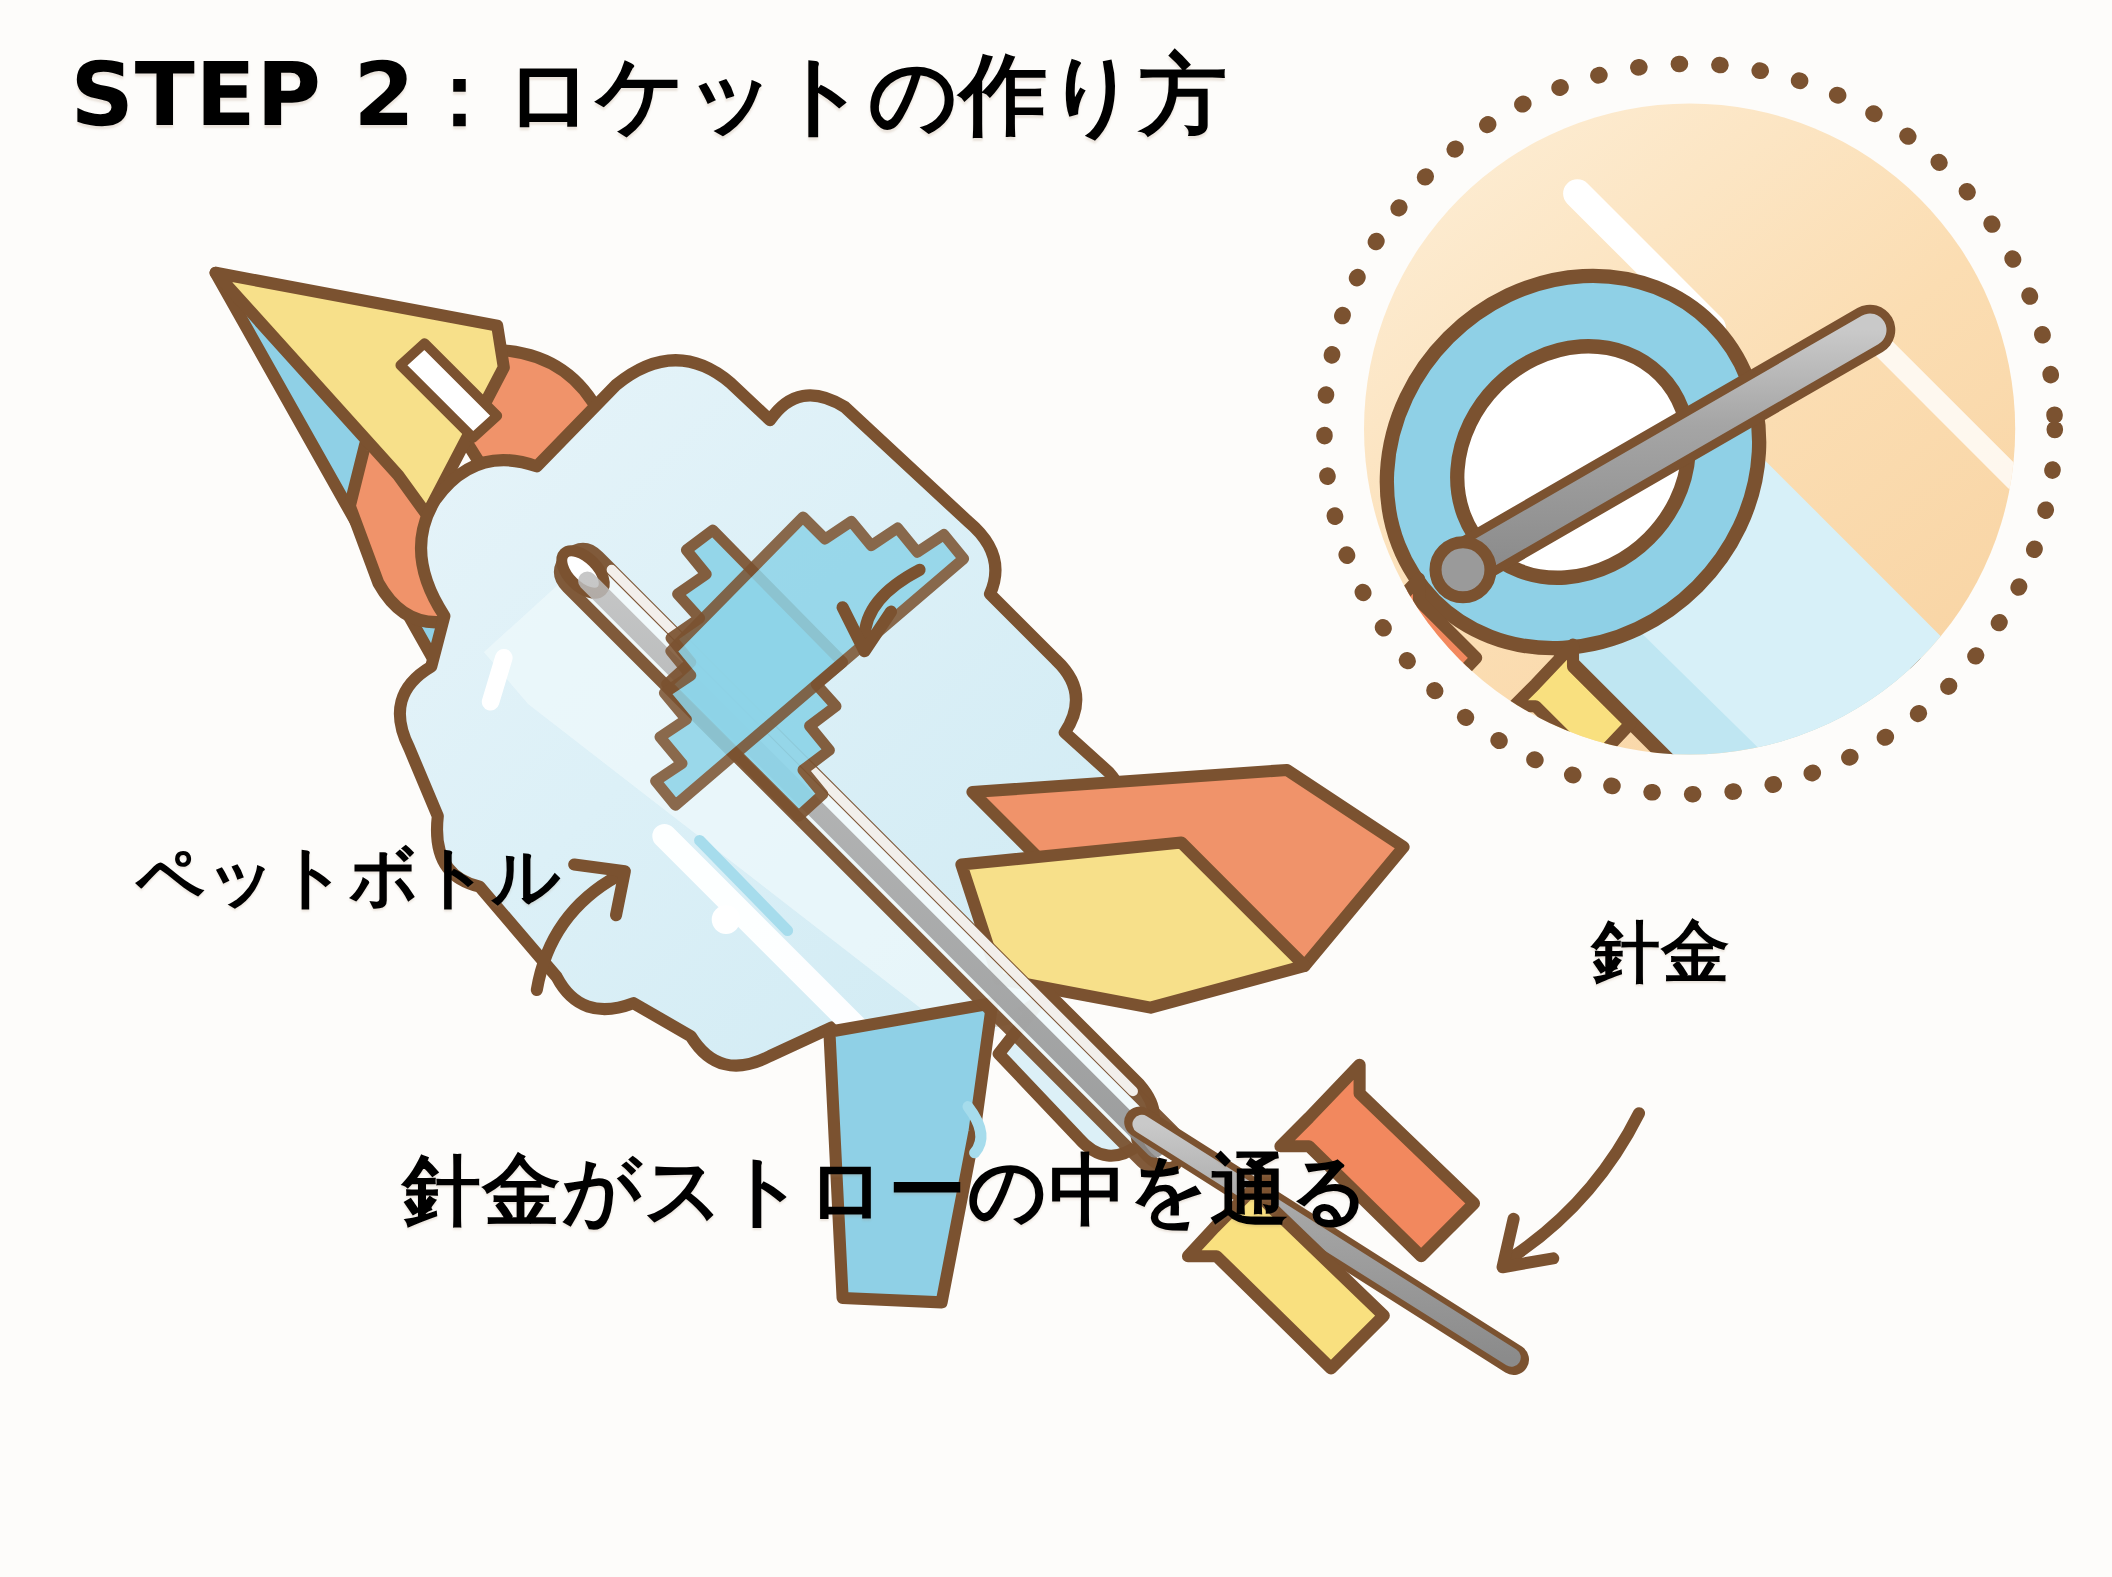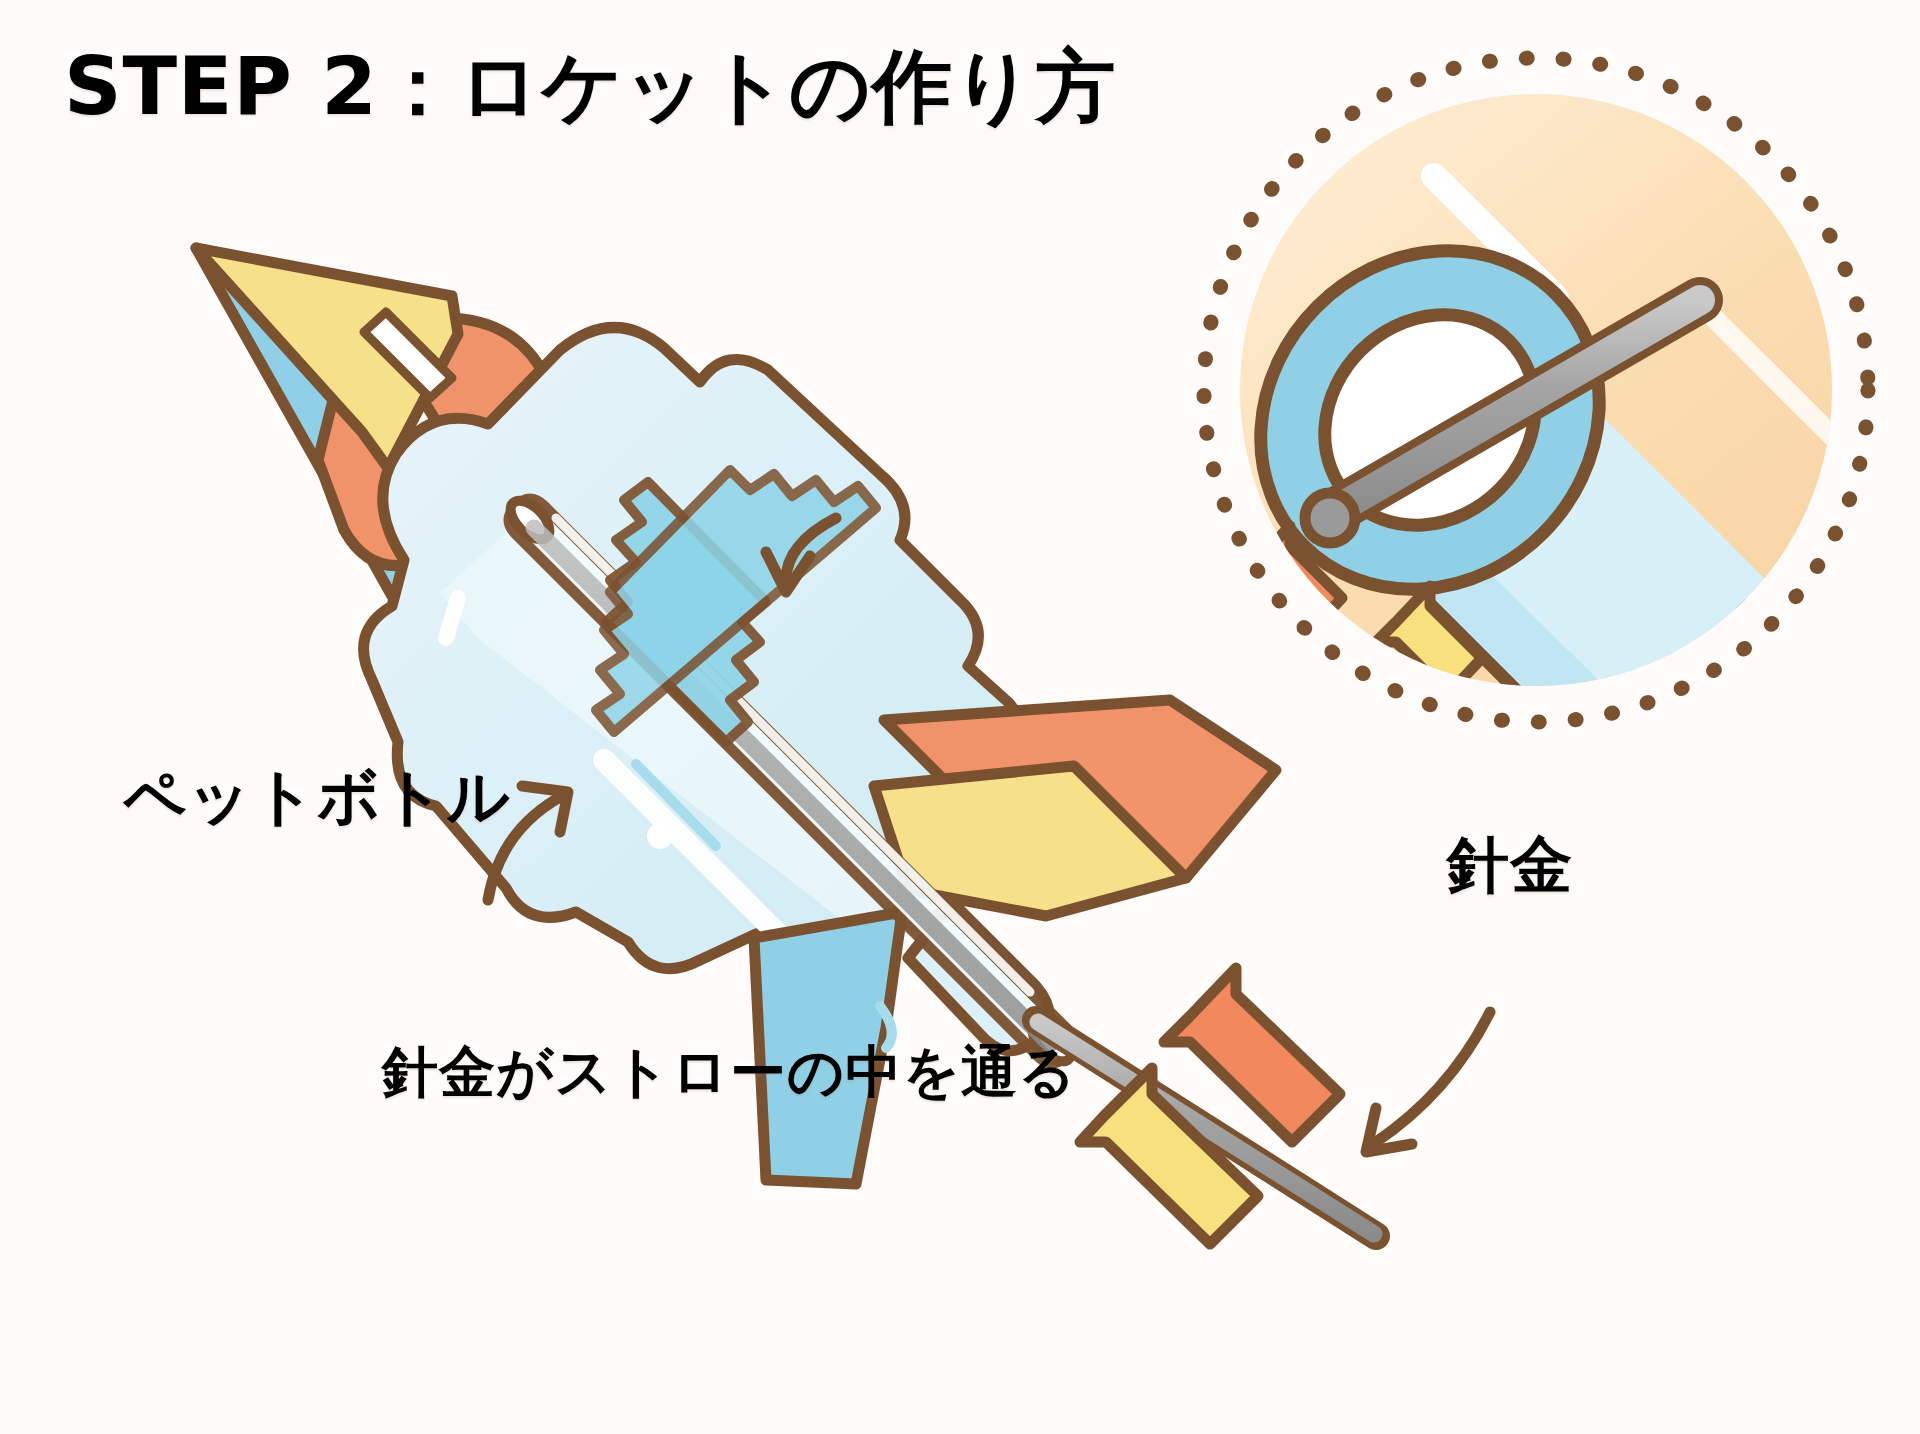--- a/index.html
+++ b/index.html
@@ -52,22 +52,21 @@
     font-size: 62px;
   }
   #label-wire {
     left: 1447px;
     top: 823px;
     font-size: 62px;
   }
   #caption {
     left: 366px;
     top: 1035px;
-    font-size: 56px;
-    margin-left: 16px;
+    font-size: 71px;
   }
 </style>
 </head>
 <body>
 
 <div id="stage">
 
   <svg id="art" viewBox="0 0 1920 1434">
     <defs>
       <linearGradient id="gBottle" x1="0" y1="0" x2="1" y2="1">

